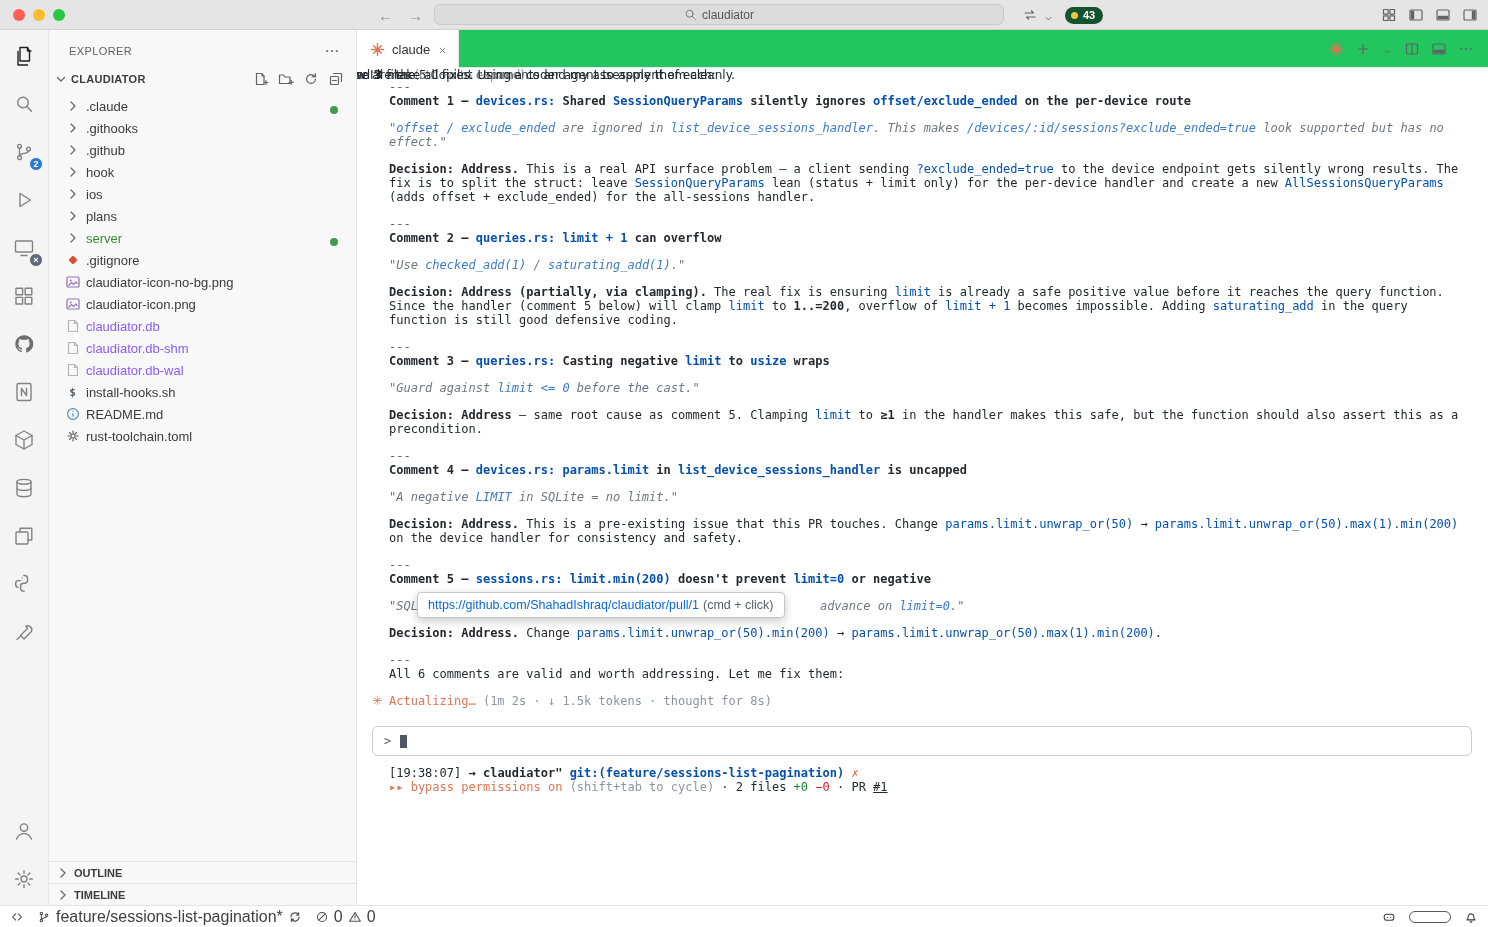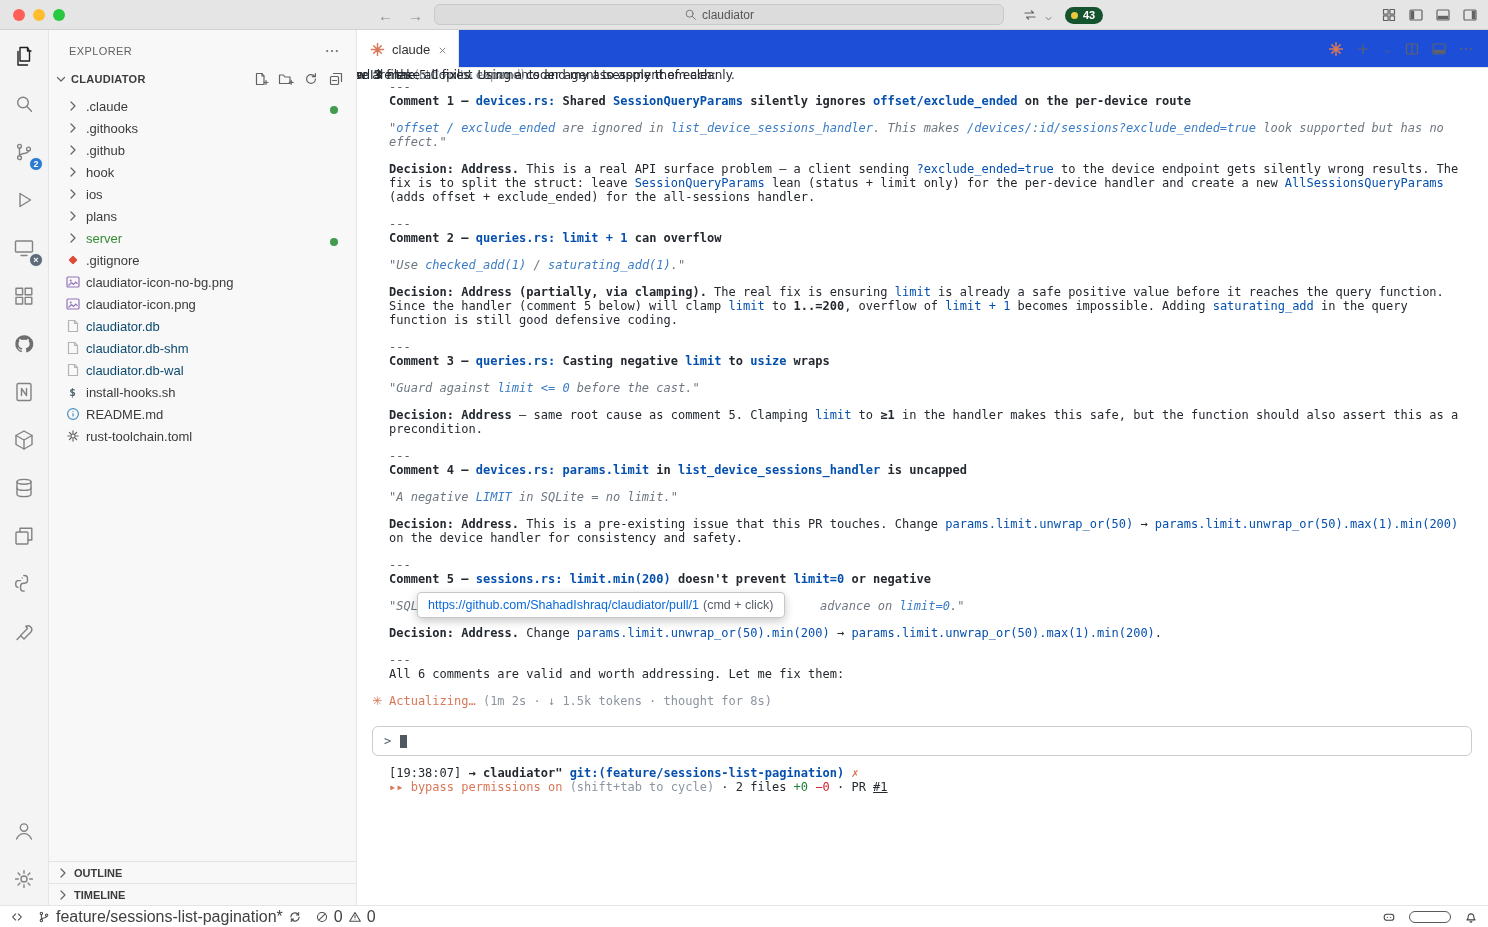--- a/index.html
+++ b/index.html
@@ -41,30 +41,30 @@
   .sb-section{display:flex;align-items:center;height:22px;padding:0 12px 0 4px}
   .sb-section .icon16{color:#646465}
   .sb-section-title{font-size:11px;font-weight:bold;letter-spacing:.3px;color:#3b3b3b;margin-left:2px;cursor:pointer}
   .sb-actions{margin-left:auto;display:flex;gap:9px;color:#5f5f5f}
   .sb-actions .icon16{cursor:pointer}
   #file-tree{flex:1;overflow:hidden;padding-top:2px}
   .tree-row{display:flex;align-items:flex-end;height:22px;padding:0 10px 0 16px;font-size:13px;cursor:pointer}
   .tree-row .tico{margin-right:5px;color:#646465}
   .tree-label{white-space:nowrap;overflow:hidden;text-overflow:ellipsis;color:#3b3b3b}
   .tree-row.green .tree-label{color:#388a34}
-  .tree-row.dim .tree-label{color:#0c4a6e}
+  .tree-row.dim .tree-label{color:#8b5cf6}
   .tree-row.dim .tico{opacity:.45}
   .mod-dot{margin-left:auto;margin-right:8px;width:8px;height:8px;border-radius:50%;background:#429a4e;flex:0 0 auto}
   .sb-panels{flex:0 0 auto}
   .panel-row{display:flex;align-items:center;height:22px;padding:0 10px 0 6px;font-size:11px;font-weight:bold;color:#3b3b3b;border-top:1px solid #e3e3e3;cursor:pointer}
   .panel-row .icon16{color:#646465;margin-right:3px}
 
   
   .editor-group{flex:1;display:flex;flex-direction:column;min-width:0;background:#fff}
-  .tabbar{flex:0 0 38px;background:#1d4ed8;border-bottom:1px solid #e5e5e5;display:flex;align-items:stretch}
+  .tabbar{flex:0 0 38px;background:#22c55e;border-bottom:1px solid #e5e5e5;display:flex;align-items:stretch}
   .tab{display:flex;align-items:center;gap:7px;padding:0 10px 0 13px;background:#fff;border-right:1px solid #e5e5e5;font-size:13px;color:#333;margin-bottom:-1px;cursor:pointer}
   .tab .icon16{width:15px;height:15px}
   .tab .icon16.sm{width:11px;height:11px;color:#6f6f6f}
   .tab-actions{margin-left:auto;display:flex;align-items:center;gap:11px;padding-right:14px;color:#5f6368}
   .tab-actions .icon16{cursor:pointer}
   .term{flex:1;position:relative;min-height:0;overflow:hidden;padding:12px 16px 0 32px;font-family:"DejaVu Sans Mono","DejaVu Sans",monospace;font-size:12px;line-height:14px;color:#24292f}
   .blk{position:relative;margin-bottom:13px;white-space:pre-wrap;word-break:break-word}
   .blk.sep{margin-bottom:0;color:#57606a}
   .bullet{position:absolute;left:-17px;top:0;color:#24292f;font-family:"DejaVu Sans",sans-serif}
   .blk.spark .bullet{color:#d97757}

